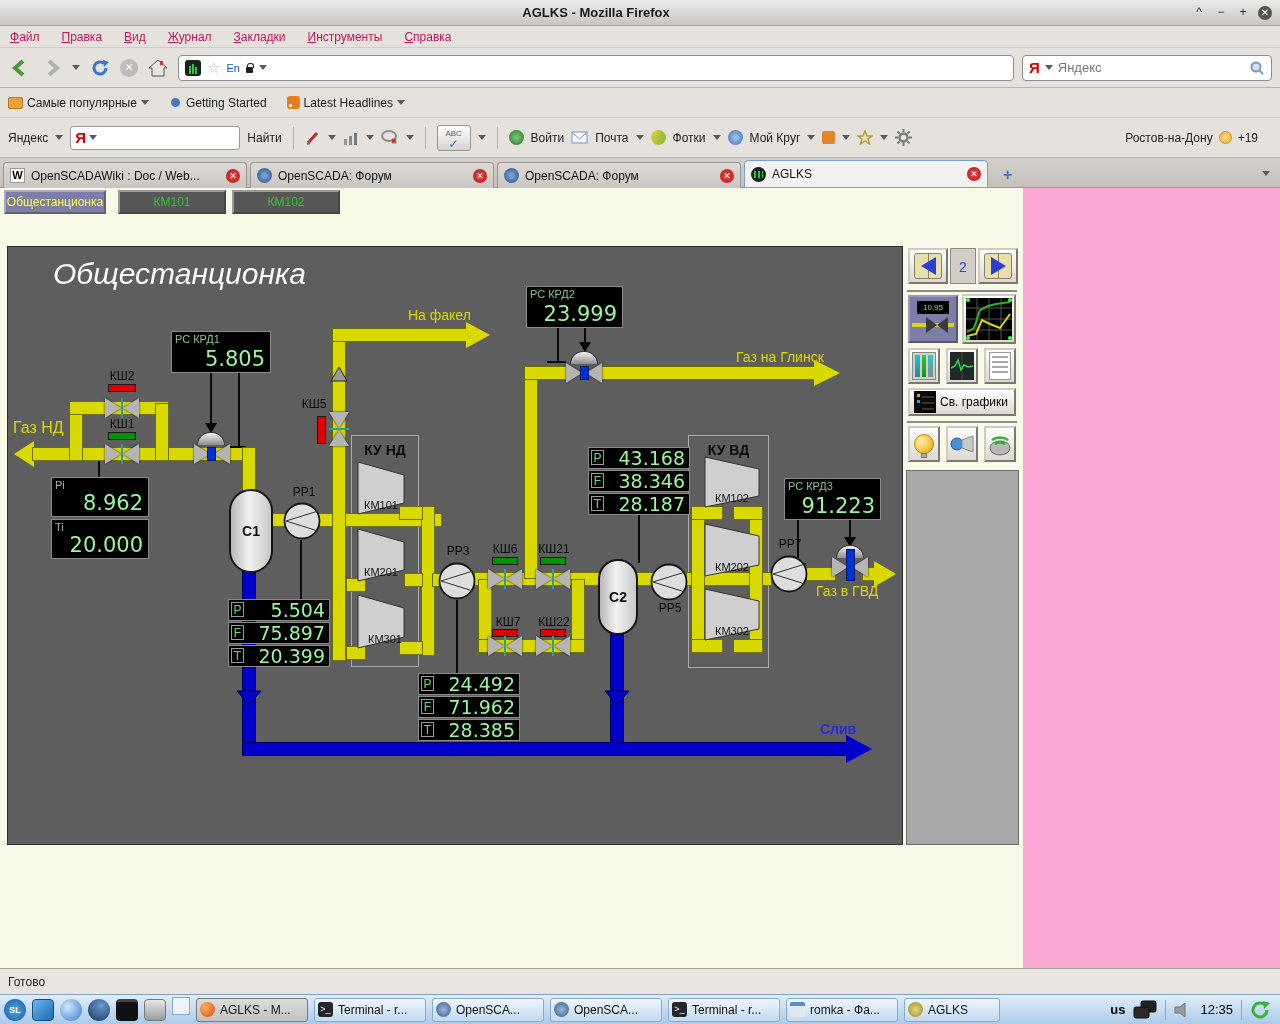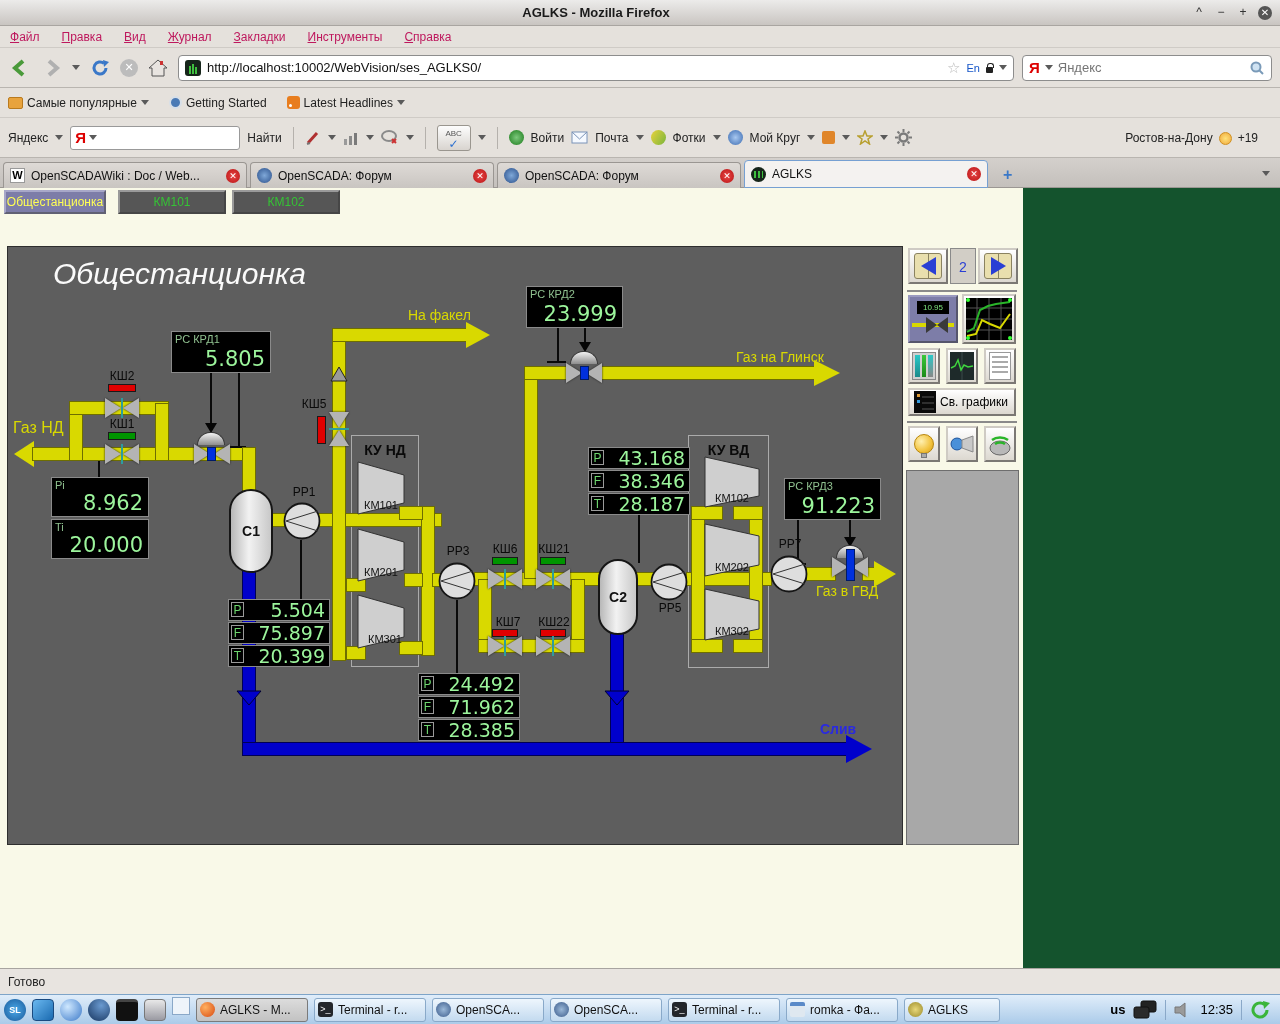--- a/index.html
+++ b/index.html
@@ -41,35 +41,35 @@
   .ico-rss { width:13px; height:13px; border-radius:3px; background:#e87d1e; position:relative; }
   .ico-rss:after { content:""; position:absolute; left:2px; bottom:2px; width:3px; height:3px; border-radius:50%; background:#fff; }
 
   #yandexbar { left:0; top:118px; width:1280px; height:40px; background:#e5e1dc; border-bottom:1px solid #b9b5b0; display:flex; align-items:center; gap:7px; padding:0 8px; color:#222; }
   .ybox { width:170px; height:24px; background:#fff; border:1px solid #999; border-radius:3px; display:flex; align-items:center; padding:0 4px; gap:3px; }
   .vsep { width:1px; height:22px; background:#b5b1ac; margin:0 4px; }
   .spellbtn { border:1px solid #9a968f; border-radius:3px; background:linear-gradient(#fdfdfd,#d8d4cf); width:34px; height:26px; text-align:center; font-size:8px; color:#555; line-height:10px; padding-top:3px; }
   .spellbtn b { color:#2a6fd0; font-size:12px; }
   .ticon { width:15px; height:15px; border-radius:50%; display:inline-block; }
   .weather-sun { width:13px; height:13px; border-radius:50%; background:radial-gradient(#ffe27a,#f0a83c); border:1px solid #d09020; }
-  .tright { margin-left:auto; display:flex; align-items:flex-end; gap:6px; padding-right:14px; }
+  .tright { margin-left:auto; display:flex; align-items:flex-start; gap:6px; padding-right:14px; }
 
   #tabstrip { left:0; top:158px; width:1280px; height:30px; background:linear-gradient(#d4d0cc,#c4c0bc); border-bottom:1px solid #9b9793; }
   .tab { position:absolute; top:4px; height:26px; width:244px; background:linear-gradient(#dedad6,#c9c5c1); border:1px solid #9a9692; border-bottom:none; border-radius:4px 4px 0 0; display:flex; align-items:center; padding:0 6px; gap:6px; }
   .tab.active { top:2px; height:28px; background:#f4f2f0; border:1px solid #76a0d2; }
   .tab .tlabel { flex:1; white-space:nowrap; overflow:hidden; text-overflow:ellipsis; font-size:12px; color:#111; }
   .tclose { width:14px; height:14px; border-radius:50%; background:radial-gradient(#e84545,#b81414); color:#fff; font-size:9px; line-height:14px; text-align:center; font-weight:bold; }
   .ticon-w { width:15px; height:15px; background:#fff; border:1px solid #999; color:#000; font-weight:bold; font-size:11px; text-align:center; line-height:13px; }
   .ticon-os { width:15px; height:15px; border-radius:50%; background:radial-gradient(#7fa8d8,#2a4f8a); }
   .ticon-wv { width:15px; height:15px; border-radius:50%; background:#16251a; position:relative; }
   .ticon-wv:after { content:""; position:absolute; left:3px; top:4px; width:9px; height:7px; background:repeating-linear-gradient(90deg,#3fbf3f 0 2px,transparent 2px 4px); }
   .newtab { position:absolute; top:8px; color:#3a78c8; font-weight:bold; font-size:16px; }
 
   
-  #viewport { left:0; top:188px; width:1280px; height:780px; background:#14532d; }
+  #viewport { left:0; top:188px; width:1280px; height:780px; background:#f9a8d4; }
   #page { position:absolute; left:0; top:0; width:1023px; height:780px; background:#f9f9e8; }
 
   .ptab { position:absolute; top:2px; height:24px; border:2px outset #9a9a9a; background:#565656; color:#35c335; text-align:center; line-height:20px; font-size:12px; }
   .ptab.active { background:#7d7da8; border:2px outset #a8a8c8; color:#ffff55; }
 
   #mnemo { position:absolute; left:7px; top:58px; width:896px; height:599px; background:#5e5e5e; border:1px solid #2e2e2e; overflow:hidden; }
 
   .pipe { position:absolute; background:#d9d900; border:1px solid #6e6e00; z-index:1; }
   .bpipe { position:absolute; background:#0000cc; border:1px solid #000055; z-index:1; }
   .cline { position:absolute; background:#0a0a0a; z-index:1; }
@@ -182,21 +182,20 @@
         <polygon points="10,2 19,10 16,10 16,18 4,18 4,10 1,10" fill="#e8e4e0" stroke="#555"></polygon>
         <rect x="12" y="3" width="3" height="4" fill="#c33"></rect>
       </svg>
     </span>
   <div id="urlbar">
     <span class="favicon">
         <i style="left:4px;height:8px"></i>
         <i style="left:7px;height:10px"></i>
         <i style="left:10px;height:7px"></i>
       </span>
-    <input type="text" readonly="" value="http://localhost:10002/WebVision/ses_AGLKS0/" style="">
     <span class="star">☆</span>
     <span class="lang-badge">En</span>
     <span class="mini-lock"></span>
     <span class="chev"></span>
   </div>
   <div id="ysearch">
     <span class="ya-logo">Я</span>
     <span class="chev"></span>
     <input type="text" placeholder="Яндекс" style="">
     <svg width="16" height="16">

